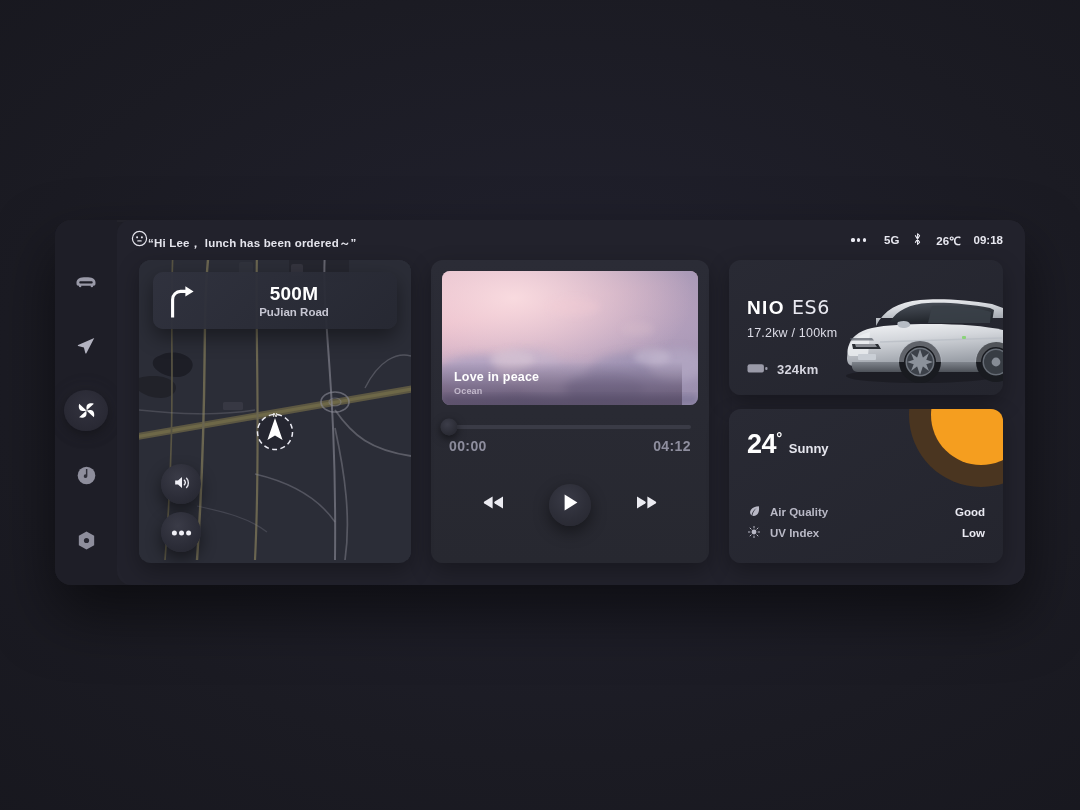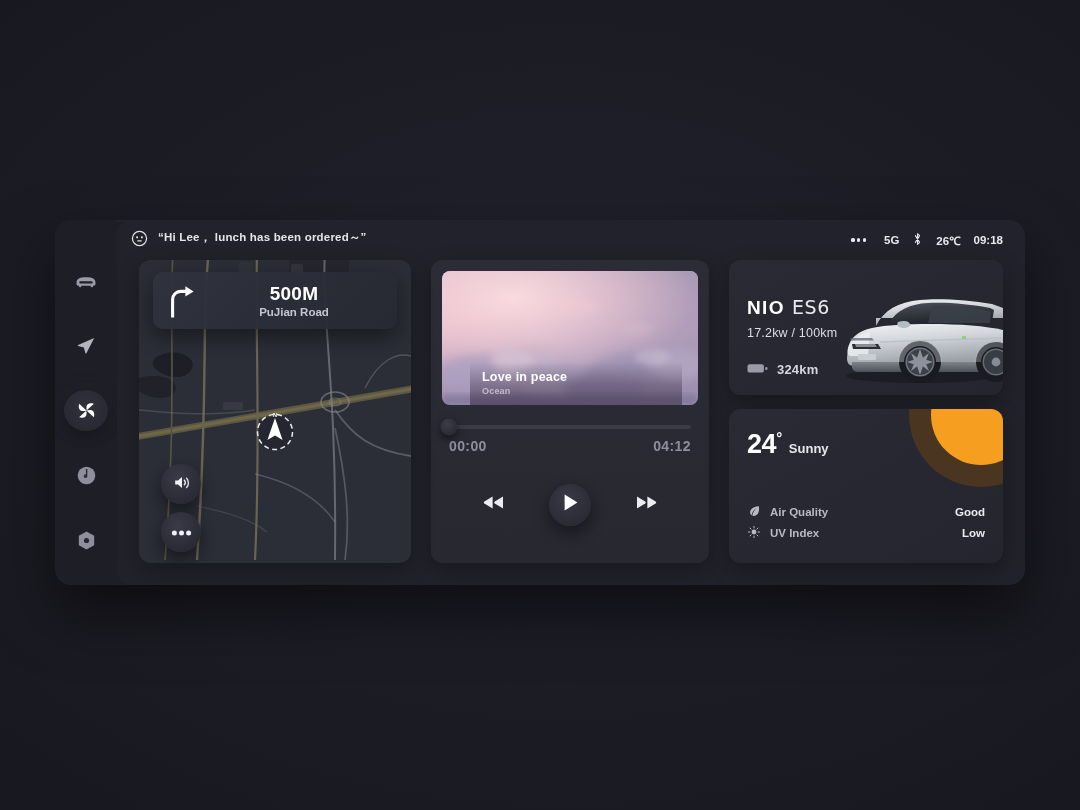--- a/index.html
+++ b/index.html
@@ -59,21 +59,21 @@
   }
 
   
   .statusbar {
     height: 40px; flex: 0 0 40px;
     display: flex; align-items: center;
     padding: 0 22px 0 14px;
     position: relative; z-index: 5;
   }
   .assist {
-    display: flex; align-items: flex-start; gap: 10px;
+    display: flex; align-items: flex-end; 
   }
   .assist-text {
     font-size: 11.5px; font-weight: bold; color: #e4e4ec;
     letter-spacing: .2px; white-space: nowrap;
   }
   .status-right {
     margin-left: auto;
     display: flex; align-items: center; gap: 13px;
     font-size: 11.5px; font-weight: bold; color: #e8e8f0;
   }
@@ -140,21 +140,20 @@
   .album {
     height: 134px; border-radius: 8px;
     position: relative; overflow: hidden;
     flex: 0 0 134px;
   }
   .album-sky { position: absolute; inset: 0; }
   .album-meta {
     position: absolute; left: 0; right: 16px; bottom: 0;
     padding: 8px 12px 9px 12px;
     background: linear-gradient(180deg, rgba(60,45,70,0) 0%, rgba(70,55,80,.42) 55%, rgba(64,52,74,.62) 100%);
-    margin-left: 28px;
   }
   .track-title { font-size: 12.5px; font-weight: bold; color: #fff; letter-spacing: .2px; }
   .track-artist { font-size: 9px; color: #c3b9cc; font-weight: bold; margin-top: 2px; letter-spacing: .2px; }
 
   .prog-wrap { padding: 20px 7px 0 7px; }
   .prog-track {
     height: 4px; border-radius: 3px;
     background: #3a3b46;
     position: relative;
   }

